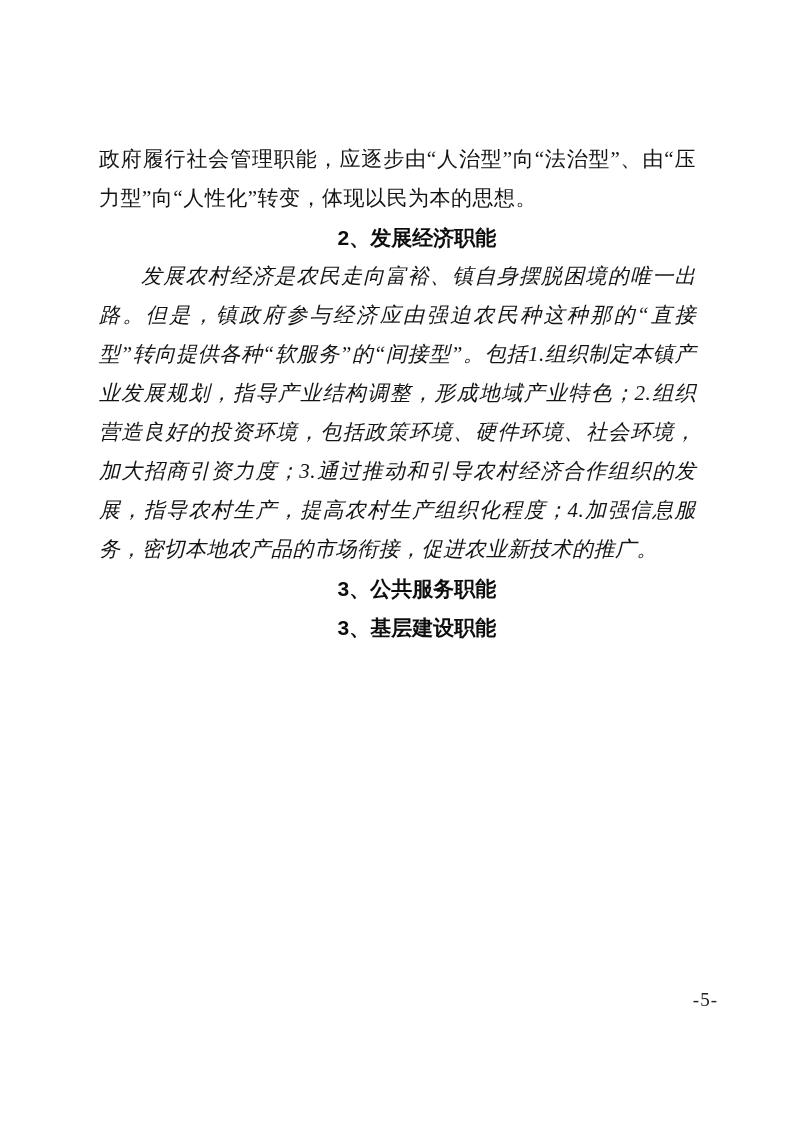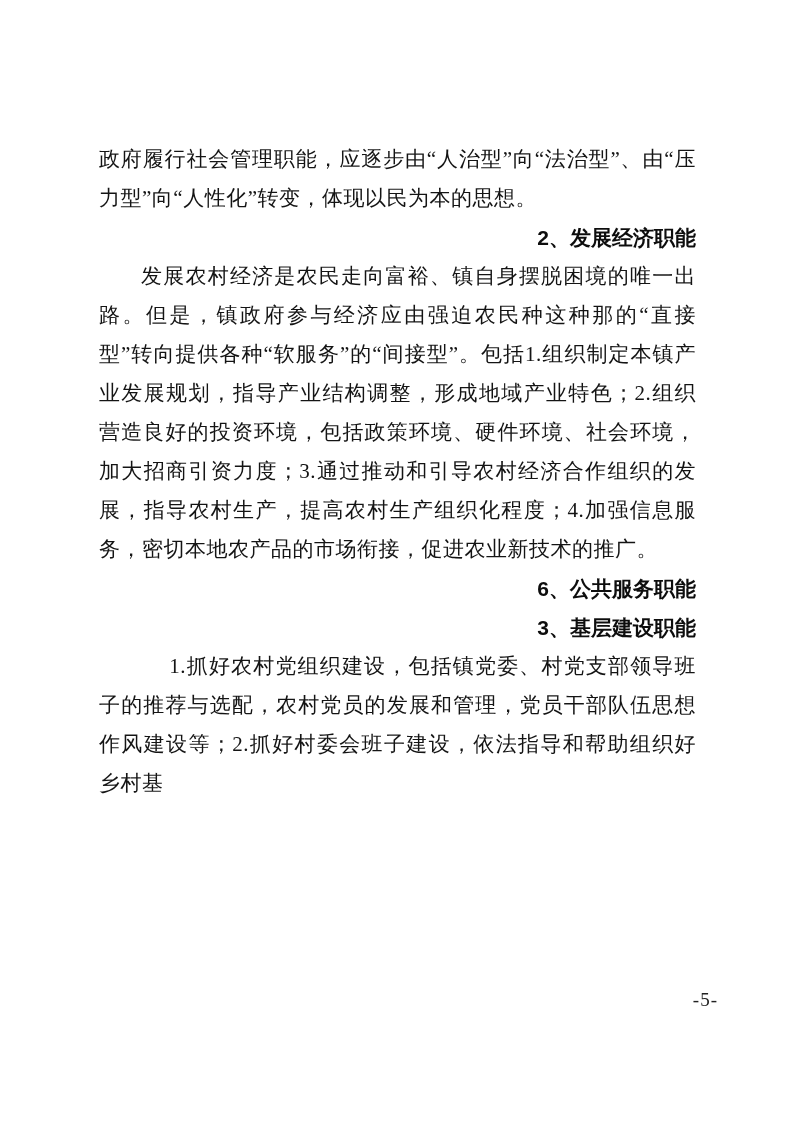--- a/index.html
+++ b/index.html
@@ -27,31 +27,31 @@
     margin: 0;
     font-size: 21px;
     line-height: 39px;
     text-align: justify;
     text-justify: inter-character;
     letter-spacing: 0.5px;
     word-break: break-all;
     color: #141414;
   }
   .para.no-indent { text-indent: 0; }
-  .para.indent    { text-indent: 2em; }
+  .para.indent    { text-indent: 2em; font-style: italic; }
   .para.deep-indent { text-indent: 3.35em; }
   .heading {
     margin: 0;
     font-size: 21px;
     line-height: 39px;
     text-indent: 1.85em;
     font-weight: 700;
     font-family: "Liberation Sans", sans-serif;
     color: #0d0d0d;
-    text-align: right;
+    text-align: center;
   }
   .page-number {
     position: absolute;
     top: 988px;
     right: 99px;
     font-size: 19px;
     line-height: 24px;
     font-family: "Liberation Serif", serif;
     color: #222222;
     letter-spacing: 1px;
@@ -62,23 +62,22 @@
 
 <div class="page">
   <div class="content">
 
     <p class="para no-indent">政府履行社会管理职能，应逐步由“人治型”向“法治型”、由“压力型”向“人性化”转变，体现以民为本的思想。</p>
 
     <p class="heading">2、发展经济职能</p>
 
     <p class="para indent">发展农村经济是农民走向富裕、镇自身摆脱困境的唯一出路。但是，镇政府参与经济应由强迫农民种这种那的“直接型”转向提供各种“软服务”的“间接型”。包括1.组织制定本镇产业发展规划，指导产业结构调整，形成地域产业特色；2.组织营造良好的投资环境，包括政策环境、硬件环境、社会环境，加大招商引资力度；3.通过推动和引导农村经济合作组织的发展，指导农村生产，提高农村生产组织化程度；4.加强信息服务，密切本地农产品的市场衔接，促进农业新技术的推广。</p>
 
-    <p class="heading">6、公共服务职能</p>
+    <p class="heading">3、公共服务职能</p>
 
 
     <p class="heading">3、基层建设职能</p>
 
-    <p class="para deep-indent">1.抓好农村党组织建设，包括镇党委、村党支部领导班子的推荐与选配，农村党员的发展和管理，党员干部队伍思想作风建设等；2.抓好村委会班子建设，依法指导和帮助组织好乡村基</p>
 
   </div>
 
   <div class="page-number">-5-</div>
 </div>
 
 </body></html>

